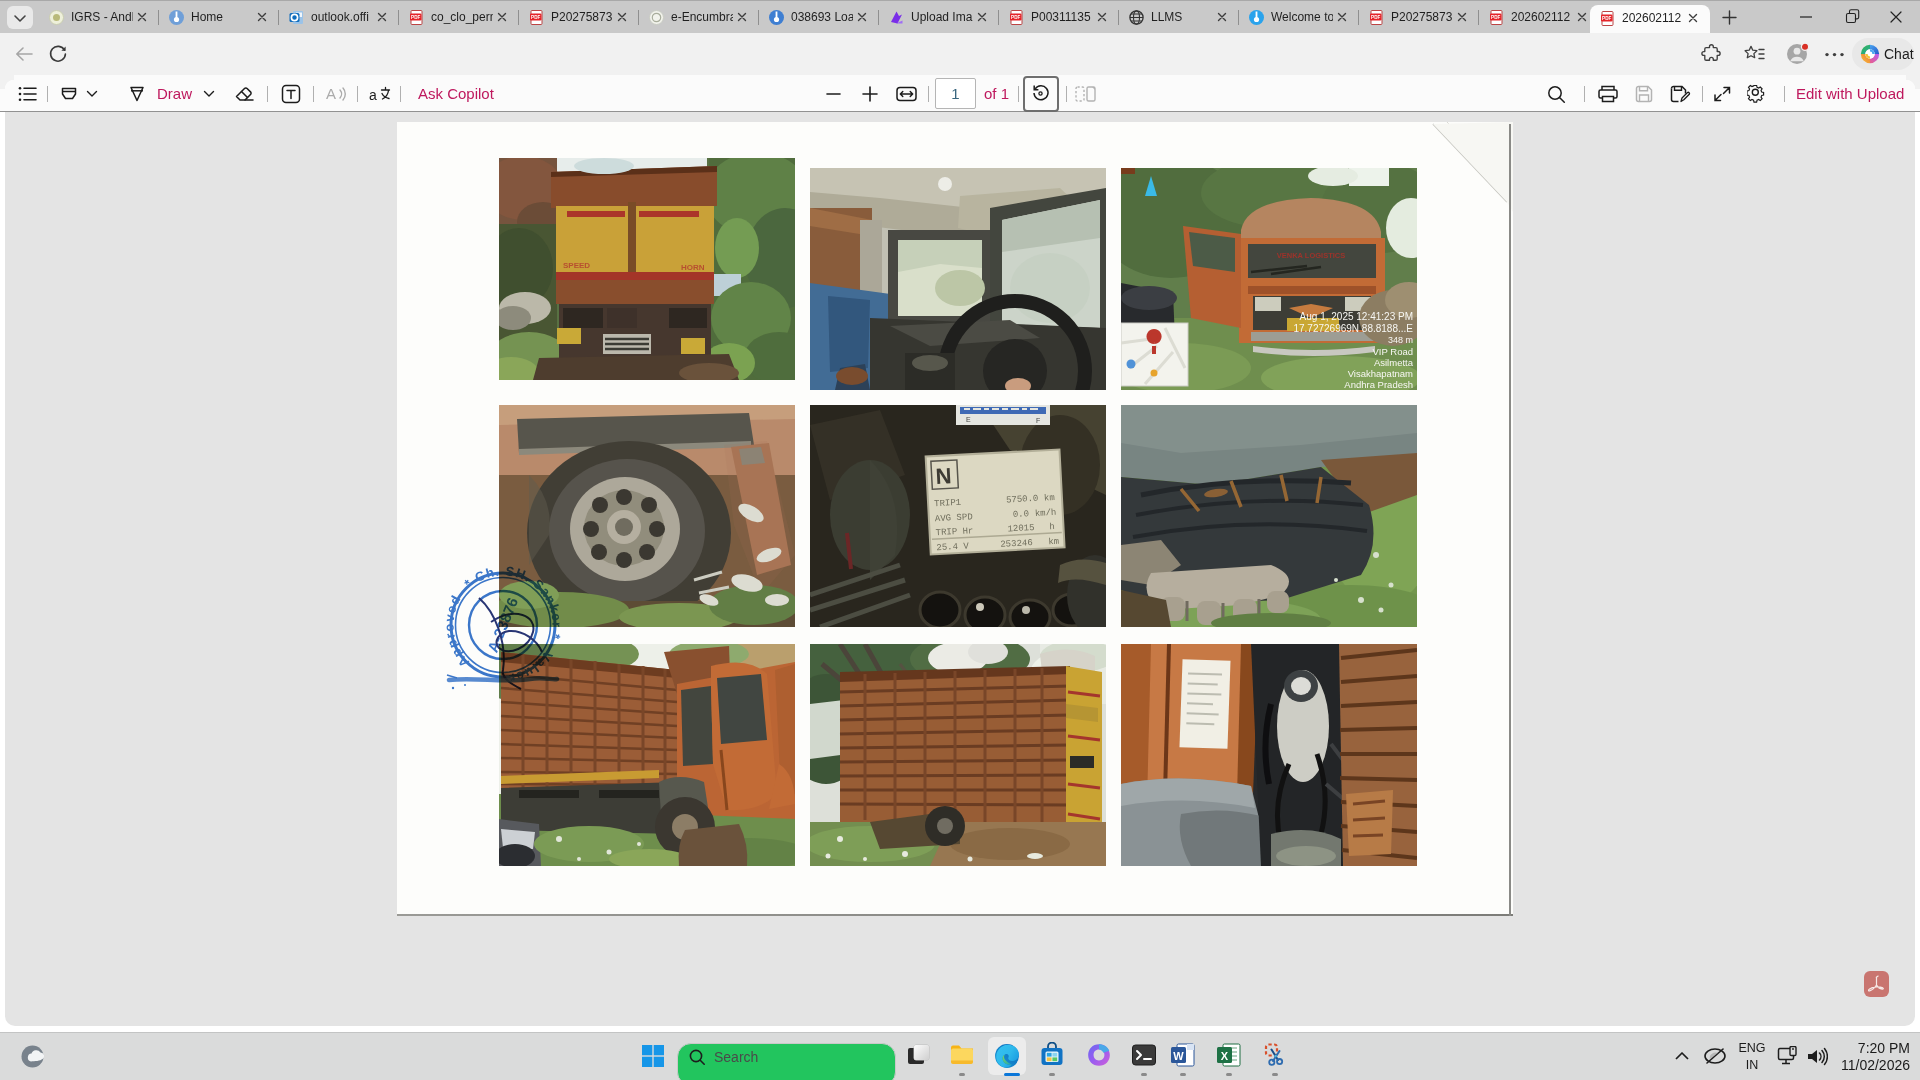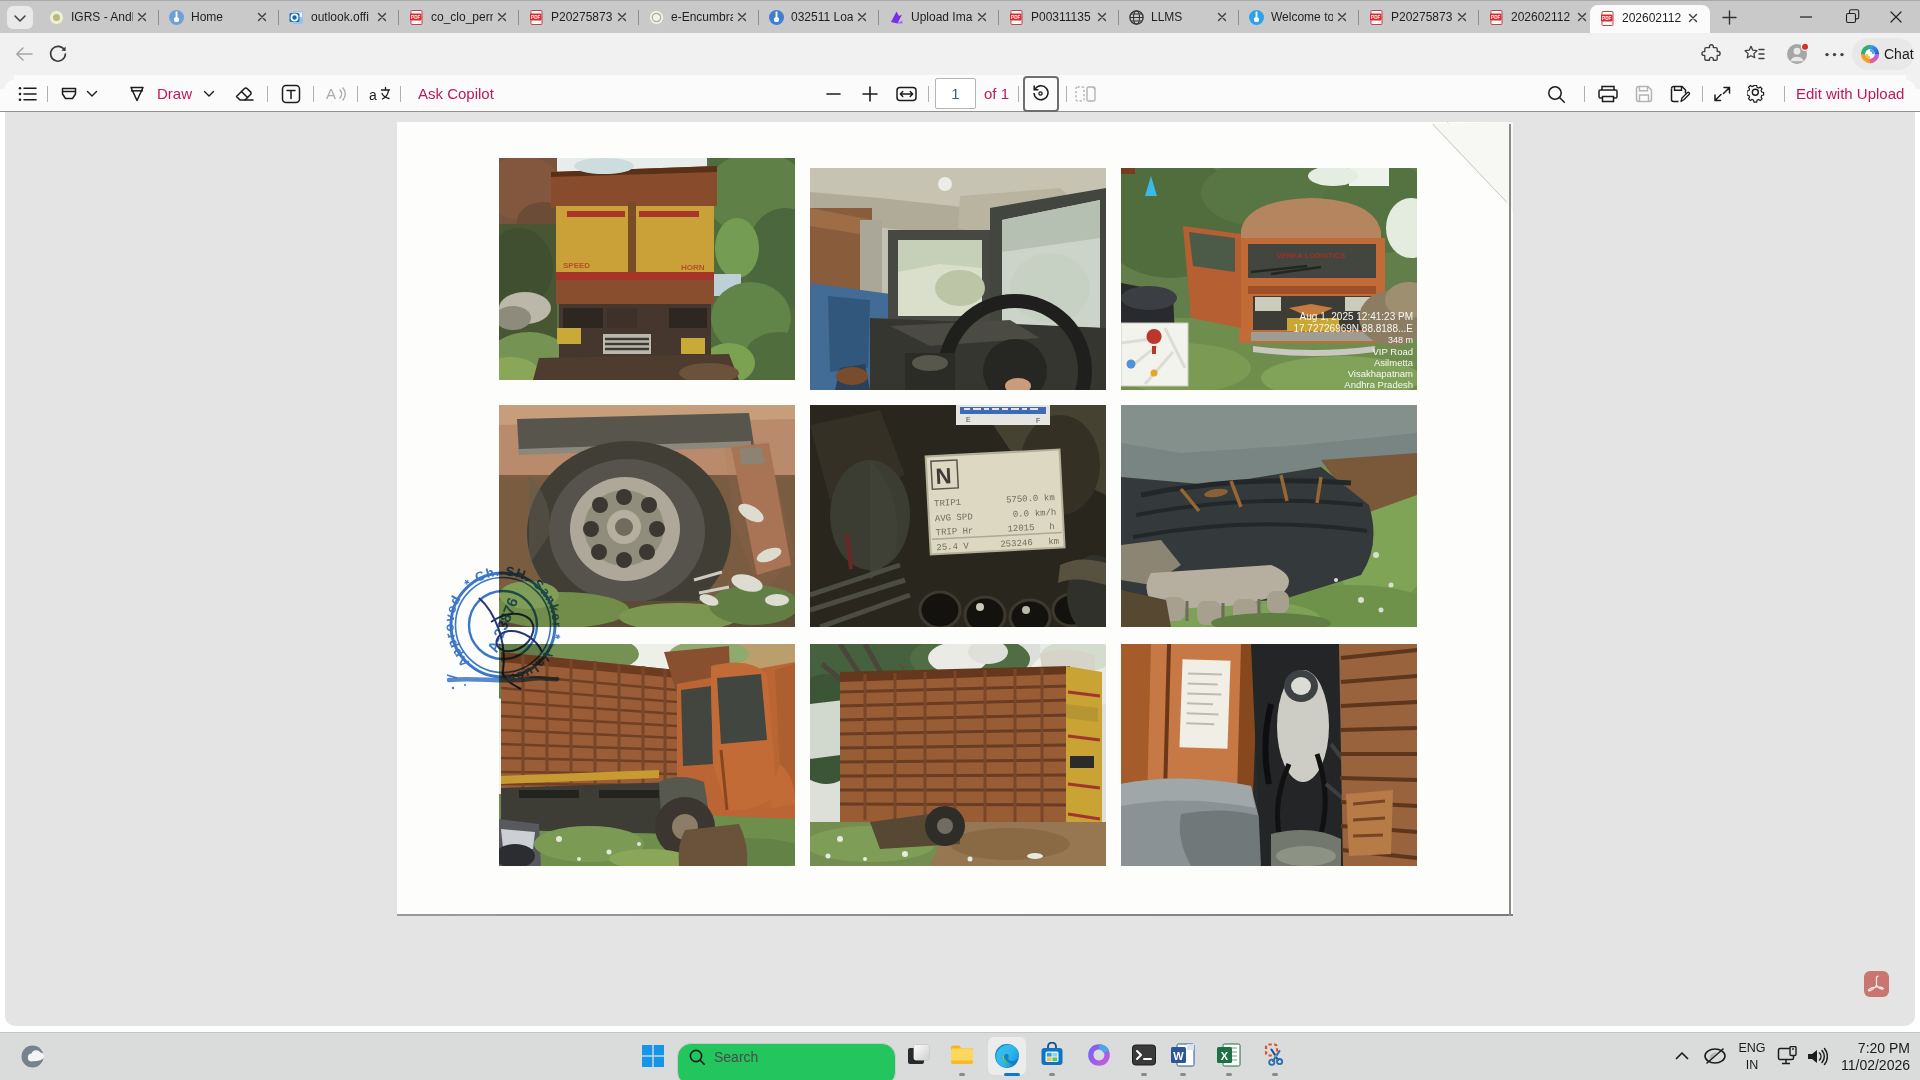--- a/index.html
+++ b/index.html
@@ -110,21 +110,21 @@
           <path d="M3.5 3.5l7 7M10.5 3.5l-7 7" stroke="#3c3c3c" stroke-width="1.4" stroke-linecap="round"></path>
         </svg></span>
       <span class="divider"></span>
     </div>
   <div class="tab" style="left:759px">
       <span class="ticon"><svg width="15" height="15">
           <circle cx="7.5" cy="7.5" r="7.5" fill="#3f7fd2"></circle>
           <circle cx="7.5" cy="9.5" r="2.6" fill="#fff"></circle>
           <rect x="6.6" y="1.5" width="1.8" height="8" fill="#fff"></rect>
         </svg></span>
-      <span class="ttitle">032511 Loa</span>
+      <span class="ttitle">038693 Loa</span>
       <span class="tx"><svg width="14" height="14">
           <path d="M3.5 3.5l7 7M10.5 3.5l-7 7" stroke="#3c3c3c" stroke-width="1.4" stroke-linecap="round"></path>
         </svg></span>
       <span class="divider"></span>
     </div>
   <div class="tab" style="left:879px">
       <span class="ticon"><svg width="15" height="15">
           <path d="M2 12 L7.5 1.5 L10 6 L13 4.5 L8.5 13.5 Z" fill="#7a2ee8"></path>
           <path d="M7 13.5 L13.5 10.5 L13.5 13.5 Z" fill="#a06ef5"></path>
         </svg></span>

